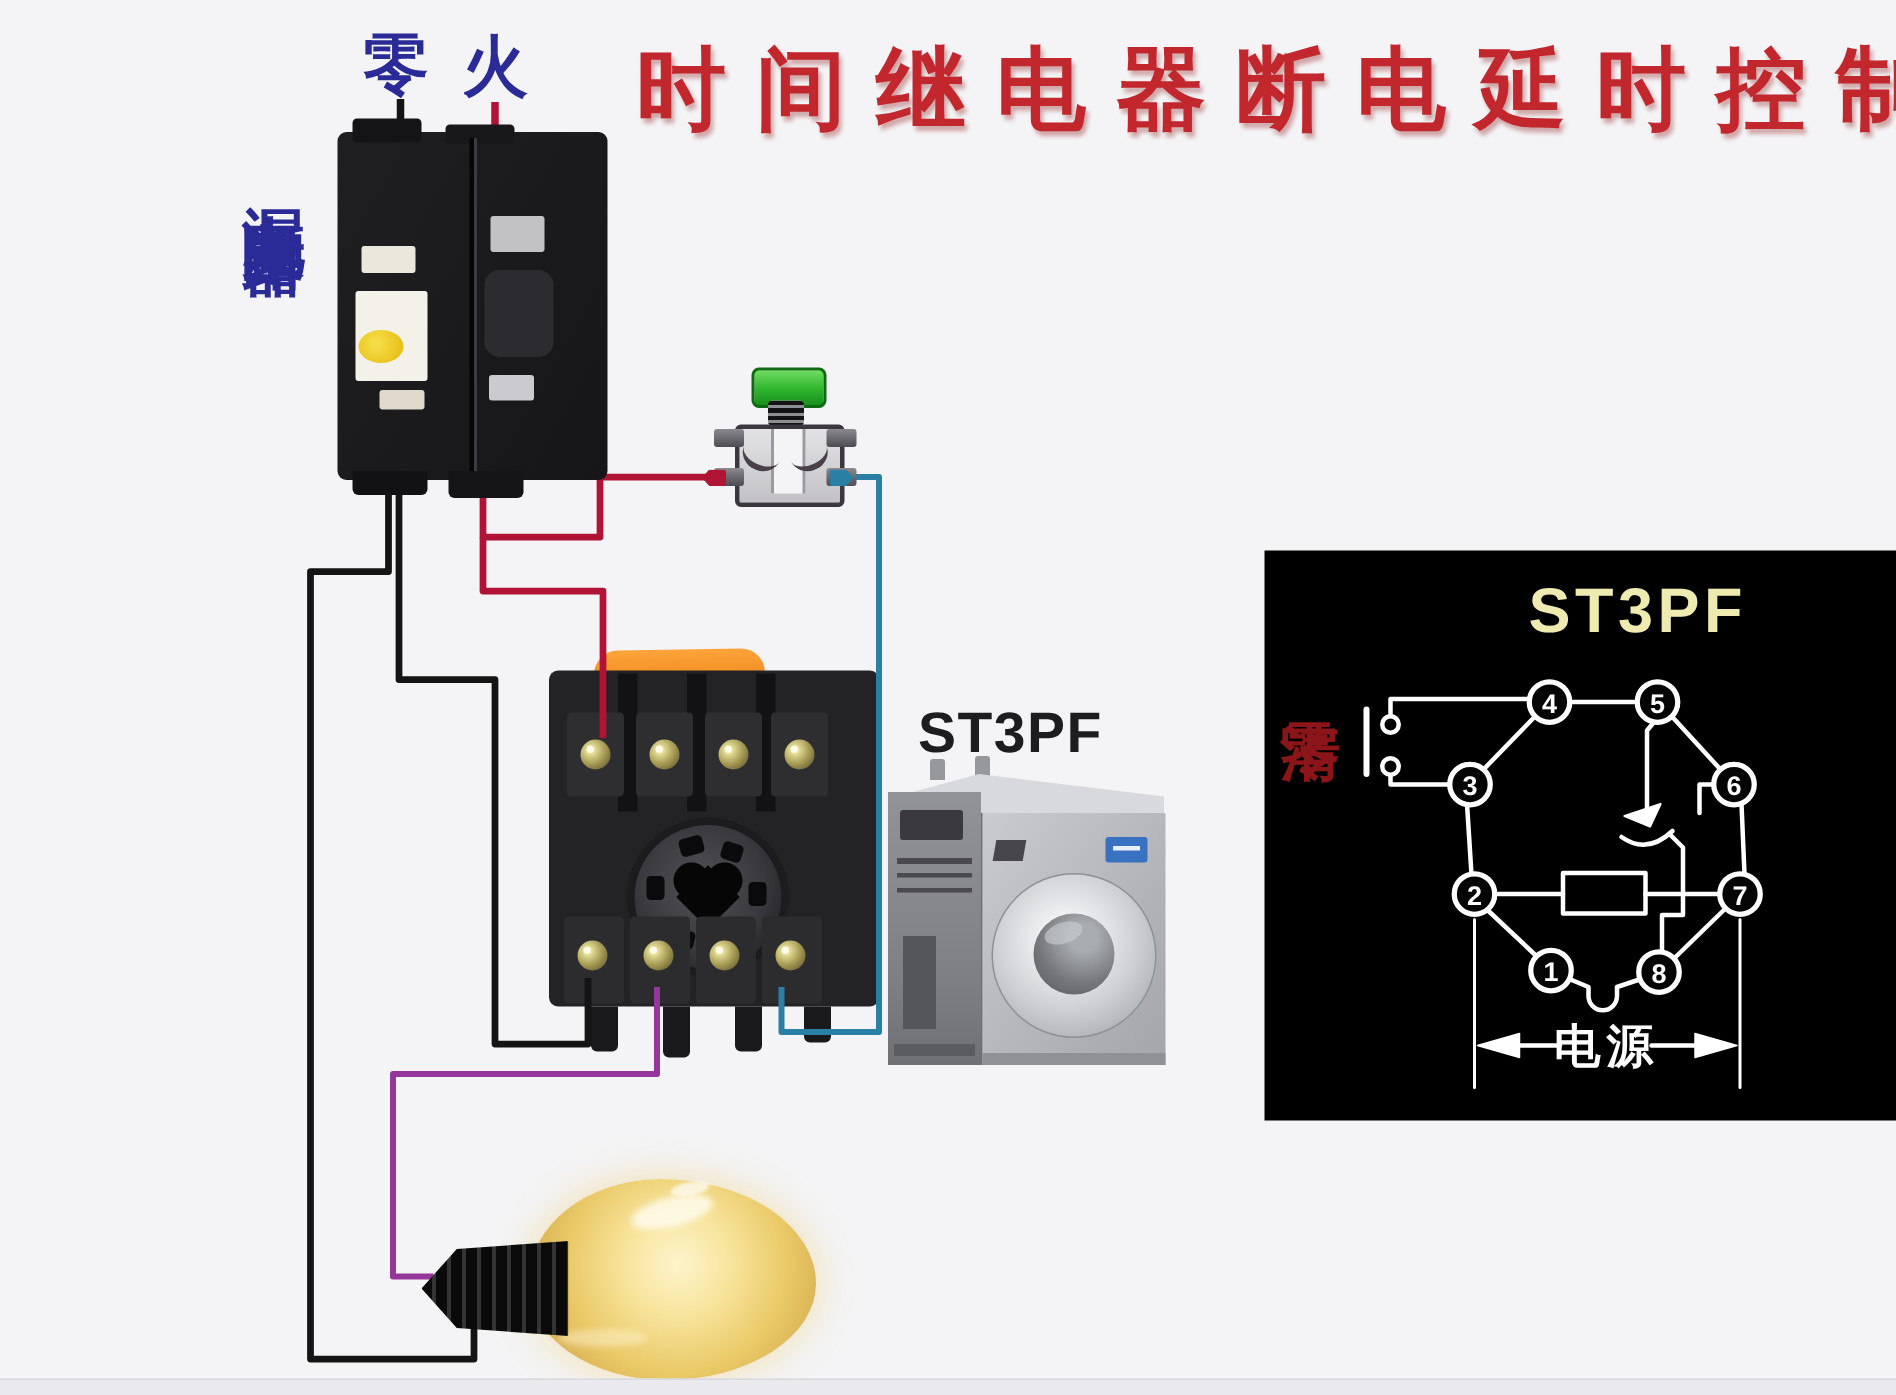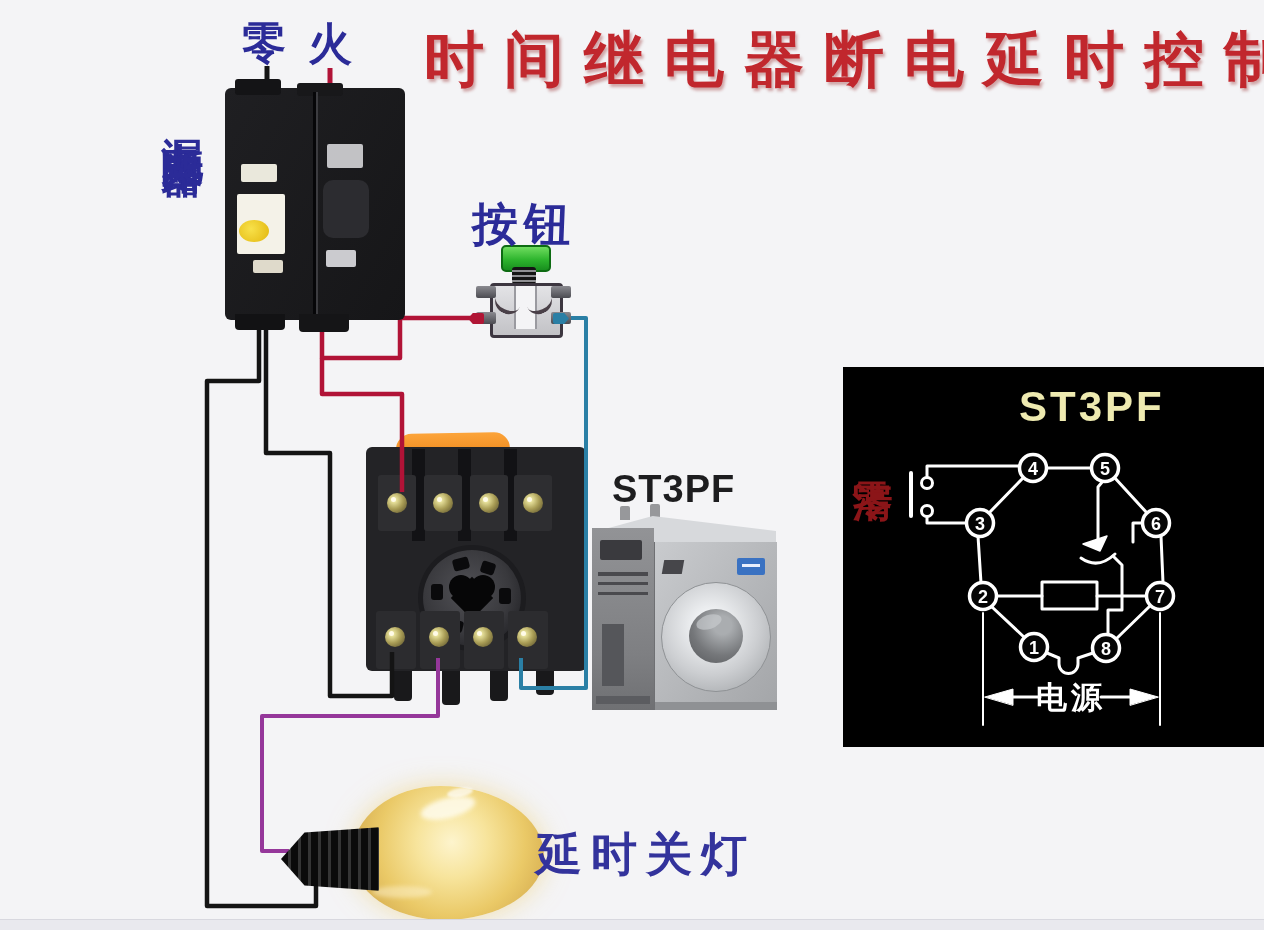--- a/index.html
+++ b/index.html
@@ -236,23 +236,21 @@
     <div class="abs glint3"></div>
     <div class="abs glint1"></div>
     <div class="abs glint2"></div>
     <div class="abs base"></div>
   </div>
 
   <div class="abs title">时间继电器断电延时控制</div>
   <div class="abs lab-blue lab-neutral">零</div>
   <div class="abs lab-blue lab-live">火</div>
   <div class="abs lab-blue lab-breaker">漏电断路器</div>
-  <div class="abs lab-blue lab-button">按钮</div>
   <div class="abs lab-model">ST3PF</div>
-  <div class="abs lab-blue lab-bulb">延时关灯</div>
 
   <div class="abs panel">
     <div class="abs ptitle">ST3PF</div>
     <div class="abs preset">清零</div>
     <svg width="421" height="380" viewBox="0 0 421 380" fill="none" stroke-width="3" stroke-linecap="round" stroke-linejoin="round" stroke="#ffffff">
 
       <path stroke-width="4" d="M 68,106 V 149"></path>
       <circle cx="84" cy="116" r="5.5"></circle>
       <circle cx="84" cy="144" r="5.5"></circle>
       <path d="M 84,110 V 99 H 177"></path>

